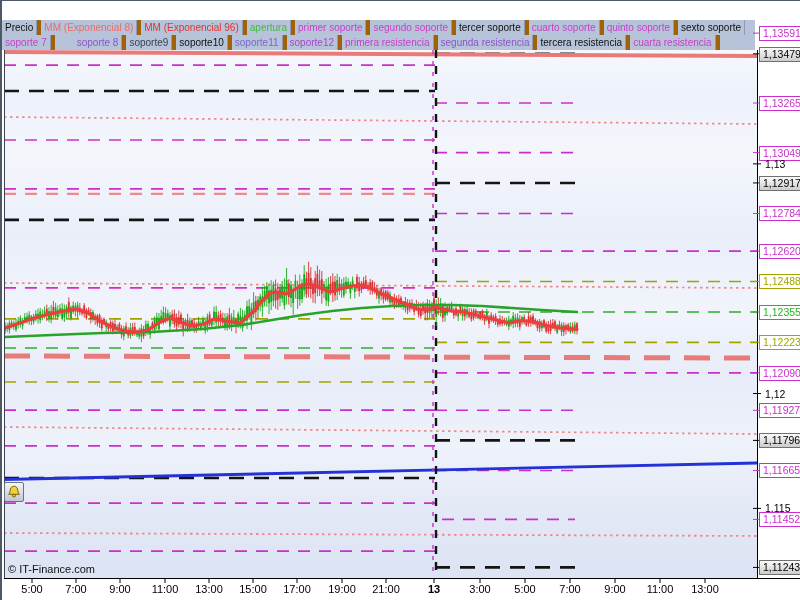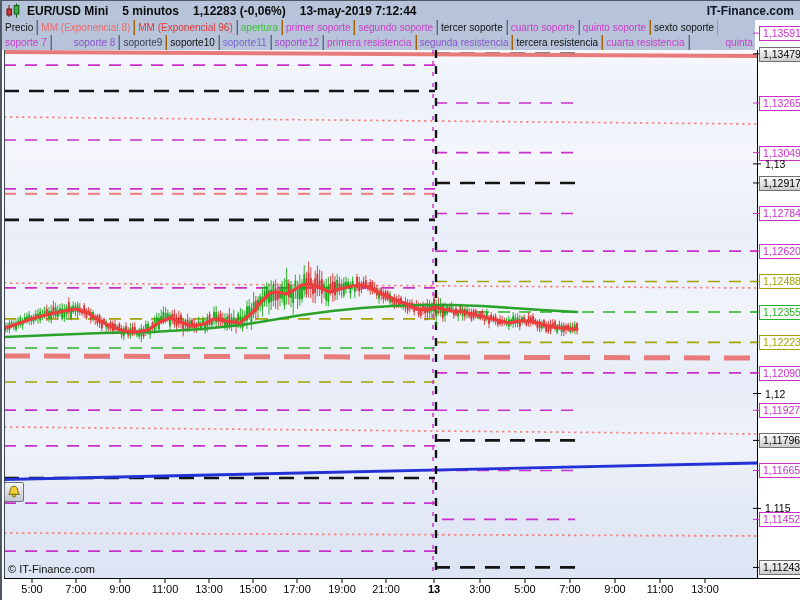--- a/index.html
+++ b/index.html
@@ -8,21 +8,21 @@
   
   #titlebar{position:absolute;left:0;top:0;width:100%;height:19px;background:#b6c3d8;
             display:flex;align-items:center;font-size:12px;font-weight:bold;color:#0a0a0a;}
   #titlebar .seg{margin-right:14px;white-space:nowrap;}
   #chart-icon{width:17px;height:15px;margin:0 5px 0 3px;flex:0 0 auto;}
   #brand{margin-left:auto;margin-right:6px;color:#101524;}
   
   .legendrow{position:absolute;left:0;width:753px;height:15px;background:#b6c3d8;display:flex;
              overflow:hidden;font-size:10px;line-height:15px;}
   #legend1{top:19px;} #legend2{top:34px;}
-  .lcell{padding:0 3px;white-space:nowrap;border-right:1px solid #8d9cb4;border-left:1px solid #a16207;cursor:pointer;}
+  .lcell{padding:0 3px;white-space:nowrap;border-right:1px solid #8d9cb4;border-left:4px solid #a16207;cursor:pointer;}
   .lcell:first-child{border-left:none;}
   
   #chartsvg{position:absolute;left:0;top:0;z-index:1;}
   
   .plabel{position:absolute;z-index:3;height:13px;line-height:12px;font-size:10.5px;padding:0 3px;
           border:1px solid transparent;white-space:nowrap;}
   .plabel.magenta{background:#fff;border-color:#cb2fcb;color:#cb2fcb;}
   .plabel.gray{background:linear-gradient(#fbfbfb,#cccccc);border-color:#6f6f6f;color:#000;}
   .plabel.olive{background:#fff;border-color:#a3a300;color:#a3a300;}
   .plabel.green{background:#fff;border-color:#28b228;color:#28b228;}
@@ -34,33 +34,20 @@
   
   #bellbtn{position:absolute;z-index:4;left:2px;top:481px;width:20px;height:20px;
            background:linear-gradient(#f4f6f8,#c2c8d2);border:1px solid #6a7483;border-radius:2px;
            display:flex;align-items:center;justify-content:center;cursor:pointer;box-sizing:border-box;}
 </style>
 </head>
 <body>
 
 <div id="app">
 
-  <div id="titlebar">
-    <svg id="chart-icon" viewBox="0 0 17 15">
-      <line x1="4" y1="2" x2="4" y2="14" stroke="#7a1f1f" stroke-width="1"></line>
-      <rect x="2" y="6" width="4.5" height="6" fill="#cc3a3a" stroke="#6e1515" stroke-width="1"></rect>
-      <line x1="11.5" y1="0.5" x2="11.5" y2="14.5" stroke="#0f5c0f" stroke-width="1"></line>
-      <rect x="9.2" y="2.5" width="4.6" height="8.5" fill="#39b439" stroke="#0f5c0f" stroke-width="1"></rect>
-    </svg>
-    <span class="seg">EUR/USD Mini</span>
-    <span class="seg">5 minutos</span>
-    <span class="seg">1,12283 (-0,06%)</span>
-    <span class="seg">13-may-2019 7:12:44</span>
-    <span id="brand">IT-Finance.com</span>
-  </div>
 
   <div id="legend1" class="legendrow">
       <span class="lcell" style="color: rgb(16, 16, 16);">Precio</span>
       <span class="lcell" style="color: rgb(239, 106, 106);">MM (Exponencial 8)</span>
       <span class="lcell" style="color: rgb(226, 51, 51);">MM (Exponencial 96)</span>
       <span class="lcell" style="color: rgb(63, 191, 63);">apertura</span>
       <span class="lcell" style="color: rgb(201, 63, 201);">primer soporte</span>
       <span class="lcell" style="color: rgb(201, 63, 201);">segundo soporte</span>
       <span class="lcell" style="color: rgb(16, 16, 16);">tercer soporte</span>
       <span class="lcell" style="color: rgb(201, 63, 201);">cuarto soporte</span>

